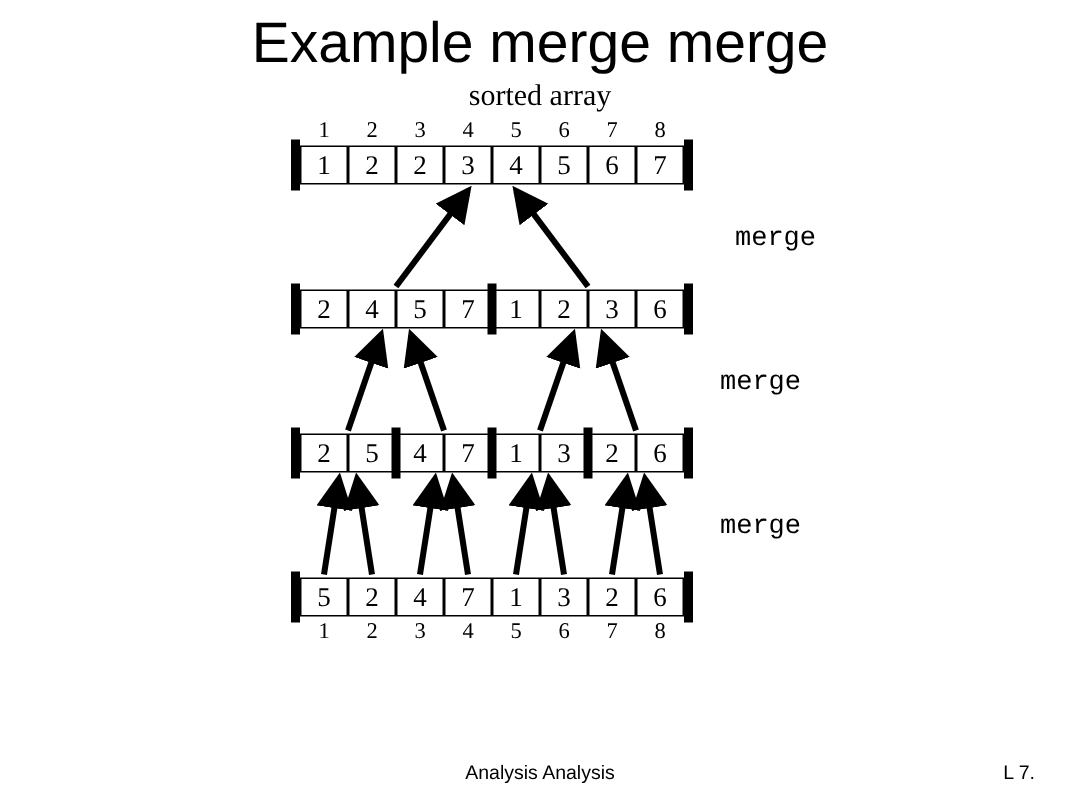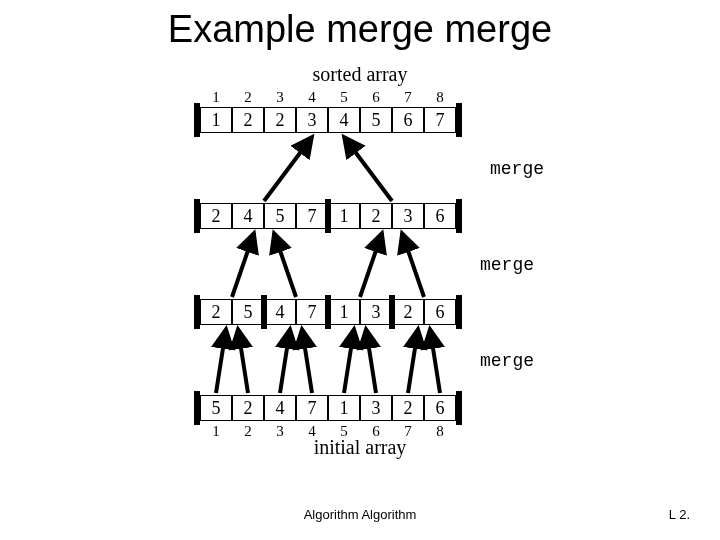--- a/index.html
+++ b/index.html
@@ -15,21 +15,21 @@
   .title {
     font-family: Arial, Helvetica, sans-serif;
     font-size: 38px;
     text-align: center;
     margin: 8px 0 2px 0;
   }
   .diagram {
     position: relative;
     width: 460px;
     height: 420px;
-    margin: 12px auto;
+    margin: 2px auto;
   }
   .label-top, .label-bottom {
     position: absolute;
     width: 100%;
     text-align: center;
     font-family: "Times New Roman", serif;
   }
   .label-top { top: 0; font-size: 20px; }
   .label-bottom { bottom: 0; font-size: 20px; }
   .indices {
@@ -168,21 +168,20 @@
     <span>1</span>
     <span>2</span>
     <span>3</span>
     <span>4</span>
     <span>5</span>
     <span>6</span>
     <span>7</span>
     <span>8</span>
   </div>
 
-  <div class="label-bottom" style="bottom:24px;">initial array</div>
 
   <div class="side-label" style="left:360px; top:96px;">merge</div>
   <div class="side-label" style="left:350px; top:192px;">merge</div>
   <div class="side-label" style="left:350px; top:288px;">merge</div>
 
   <svg class="arrows" width="460" height="420">
     <defs>
       <marker id="ah" markerWidth="8" markerHeight="8" refX="5" refY="3" orient="auto">
         <path d="M0,0 L6,3 L0,6 Z" fill="#000"></path>
       </marker>
@@ -201,14 +200,14 @@
     <line x1="150" y1="330" x2="160" y2="266" stroke="#000" stroke-width="4" marker-end="url(#ah)"></line>
     <line x1="182" y1="330" x2="172" y2="266" stroke="#000" stroke-width="4" marker-end="url(#ah)"></line>
     <line x1="214" y1="330" x2="224" y2="266" stroke="#000" stroke-width="4" marker-end="url(#ah)"></line>
     <line x1="246" y1="330" x2="236" y2="266" stroke="#000" stroke-width="4" marker-end="url(#ah)"></line>
     <line x1="278" y1="330" x2="288" y2="266" stroke="#000" stroke-width="4" marker-end="url(#ah)"></line>
     <line x1="310" y1="330" x2="300" y2="266" stroke="#000" stroke-width="4" marker-end="url(#ah)"></line>
   </svg>
 
 </div>
 
-<div class="footer-left">Algorithm Algorithm</div>
-<div class="footer-right">L 2.</div>
+<div class="footer-left">Analysis Analysis</div>
+<div class="footer-right">L 7.</div>
 
 </body></html>

